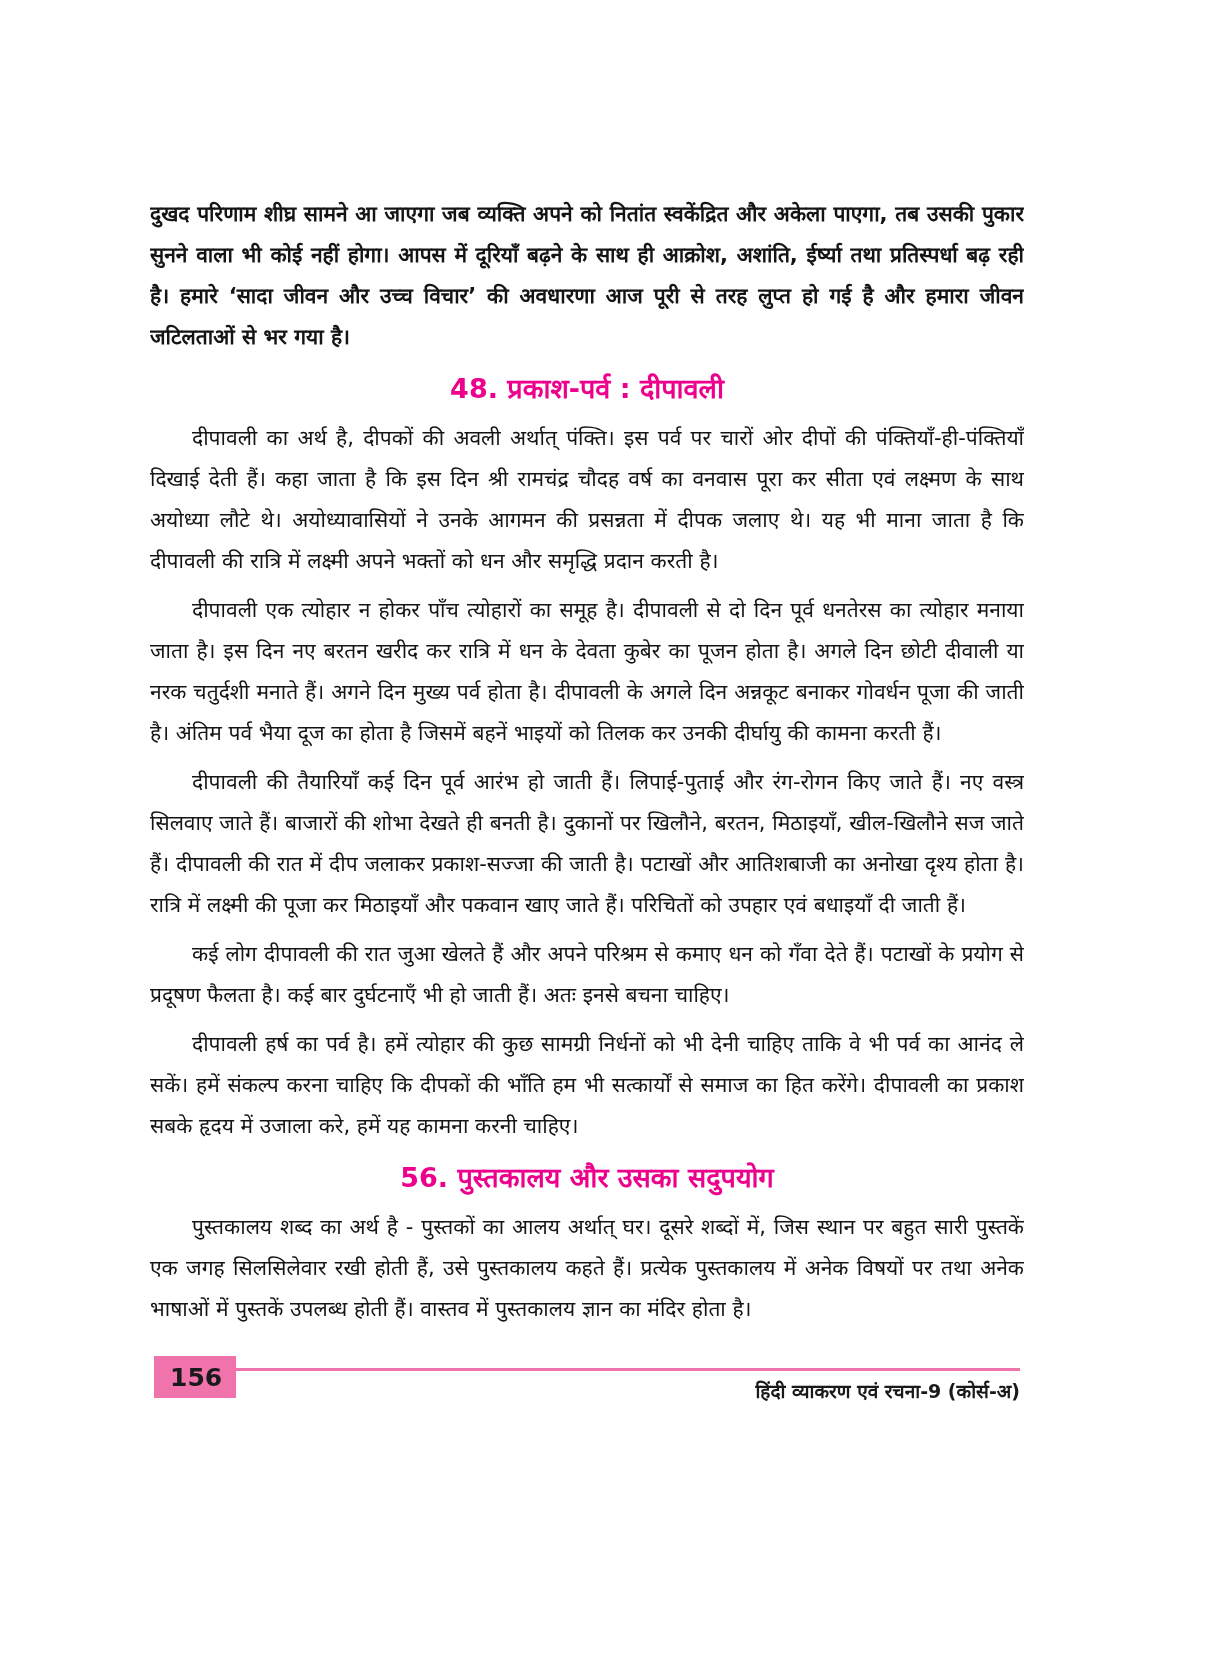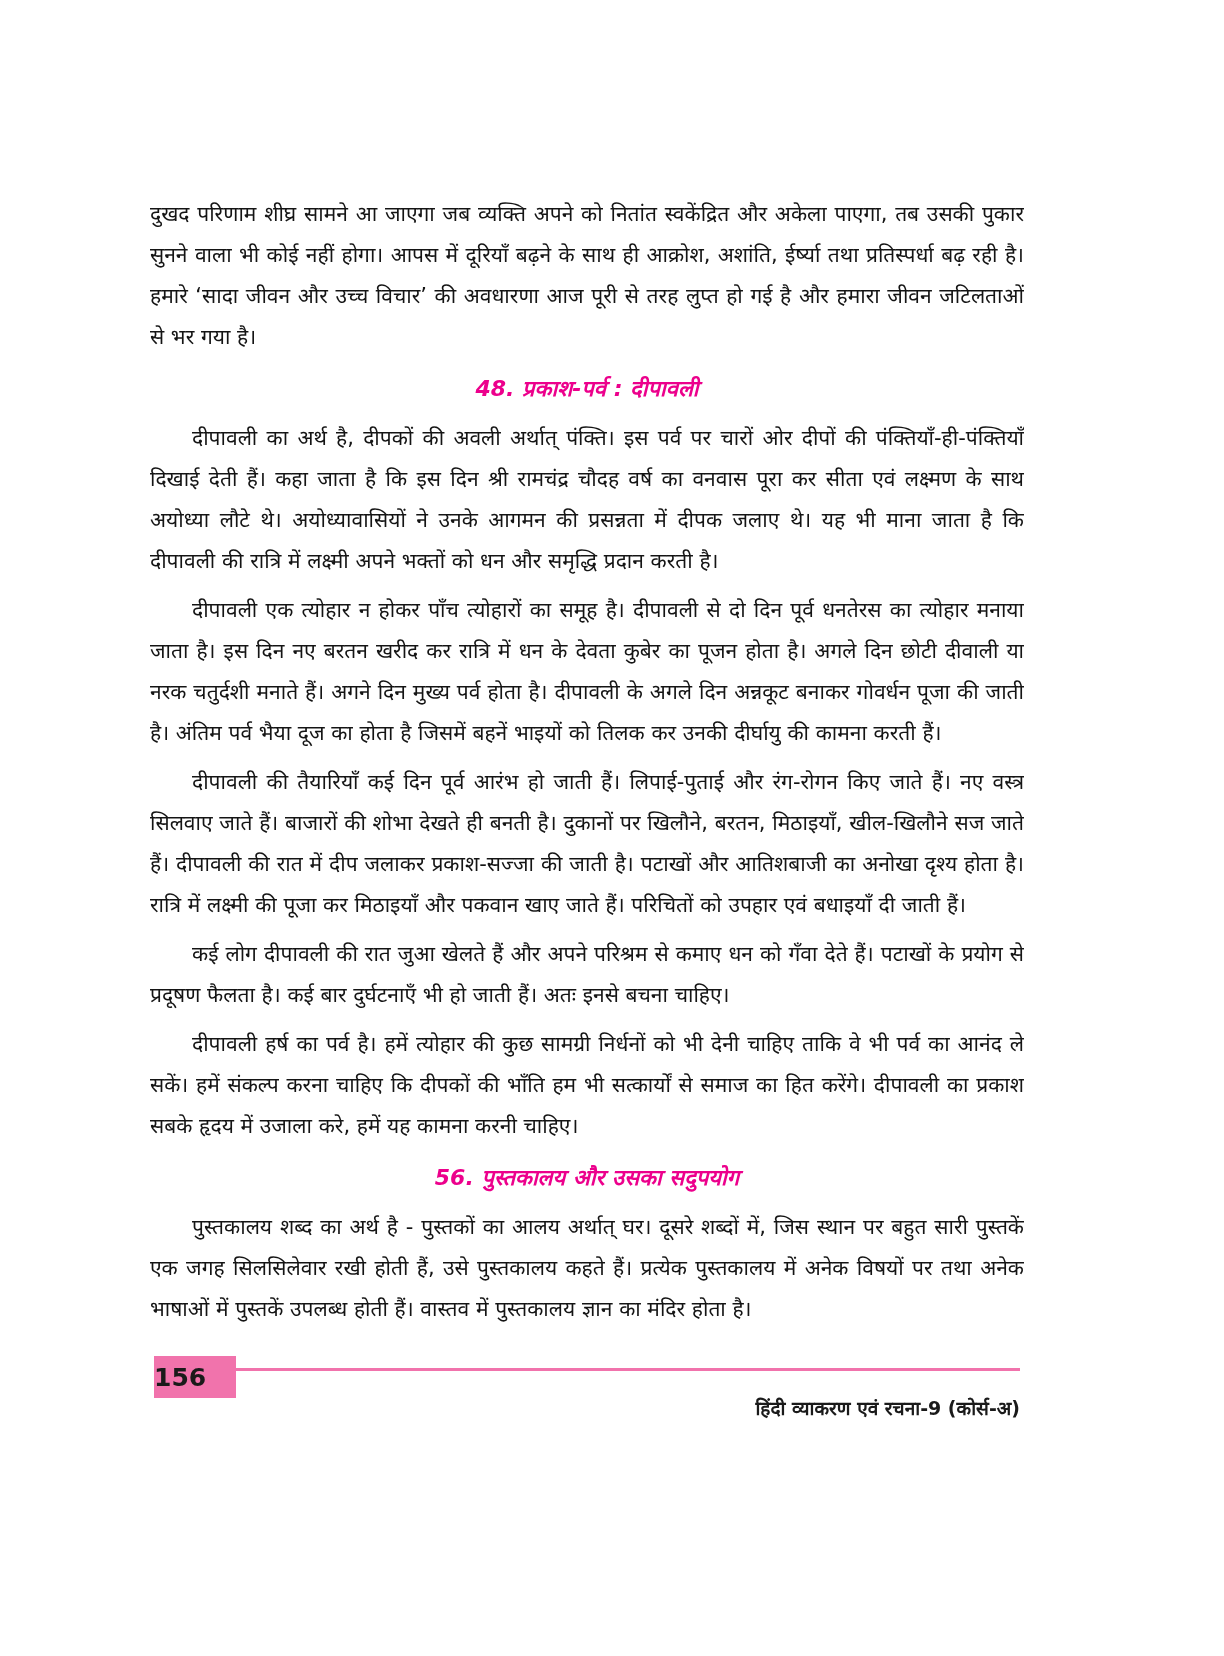--- a/index.html
+++ b/index.html
@@ -28,29 +28,29 @@
   }
   .para {
     font-size: 21px;
     line-height: 41px;
     text-align: justify;
     text-indent: 42px;
     margin: 0 0 8px 0;
   }
   .para.no-indent {
     text-indent: 0;
+    font-weight: bold;
   }
   .heading {
     color: var(--accent);
-    font-size: 22px;
+    font-size: 27px;
     line-height: 34px;
     font-weight: 700;
     text-align: center;
     margin: 14px 0 12px 0;
-    font-style: italic;
   }
   .footer {
     position: absolute;
     top: 1356px;
     left: 154px;
     width: 866px;
     height: 60px;
   }
   .footer-rule {
     position: absolute;
@@ -63,34 +63,33 @@
   .page-number-box {
     position: absolute;
     left: 0;
     top: 0;
     width: 82px;
     height: 42px;
     background: var(--footer-pink);
     display: flex;
     align-items: center;
     box-sizing: border-box;
-    padding-left: 0;
+    padding-left: 16px;
     font-size: 25px;
     font-weight: 700;
     color: #1a1a1a;
   }
   .book-title {
     position: absolute;
     right: 0;
     top: 22px;
     font-size: 19px;
     font-weight: 700;
     color: #1a1a1a;
     white-space: nowrap;
-    margin-top: 17px;
   }
 </style>
 </head>
 <body>
 
 <div class="page" style="--accent: #ec008c; --footer-pink: #f173ac;">
 
   <div class="content">
 
     <p class="para no-indent">दुखद परिणाम शीघ्र सामने आ जाएगा जब व्यक्ति अपने को नितांत स्वकेंद्रित और अकेला पाएगा, तब उसकी पुकार सुनने वाला भी कोई नहीं होगा। आपस में दूरियाँ बढ़ने के साथ ही आक्रोश, अशांति, ईर्ष्या तथा प्रतिस्पर्धा बढ़ रही है। हमारे ‘सादा जीवन और उच्च विचार’ की अवधारणा आज पूरी से तरह लुप्त हो गई है और हमारा जीवन जटिलताओं से भर गया है।</p>

